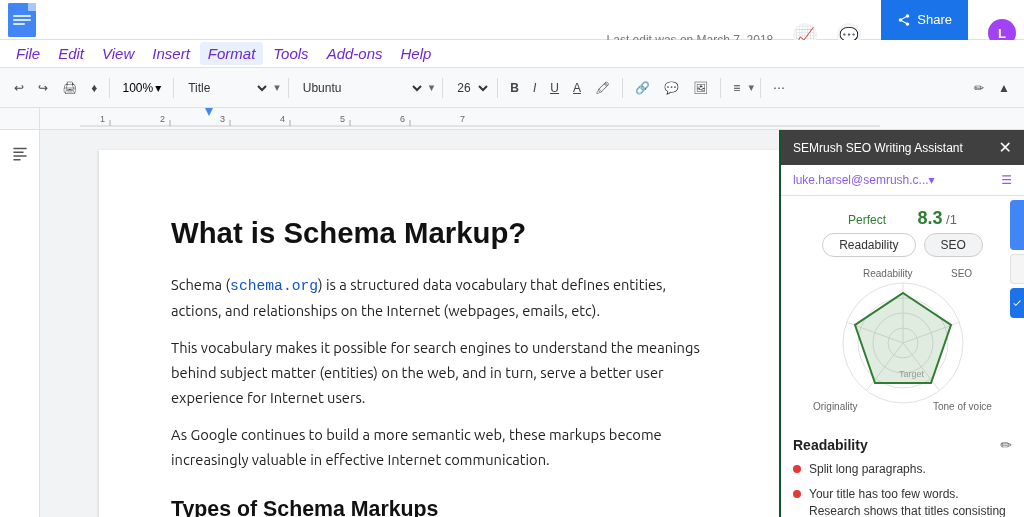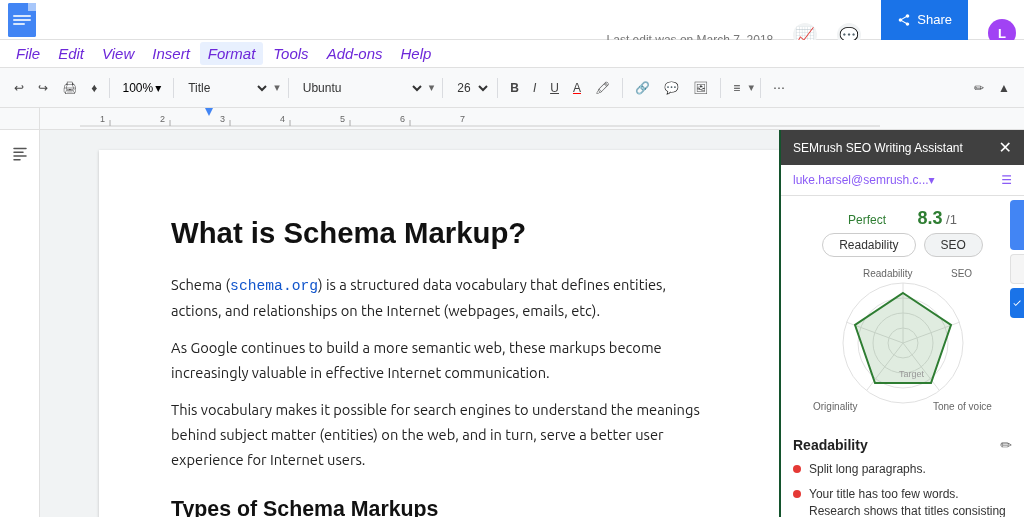--- a/index.html
+++ b/index.html
@@ -226,23 +226,23 @@
   </div>
 
   <div class="doc-area">
     <div class="doc-page">
       <h1 class="doc-h1">What is Schema Markup?</h1>
 
       <p class="doc-p">
         Schema (<a class="doc-link">schema.org</a>) is a structured data vocabulary that defines entities, actions, and relationships on the Internet (webpages, emails, etc).
       </p>
 
+      <p class="doc-p">This vocabulary makes it possible for search engines to understand the meanings behind subject matter (entities) on the web, and in turn, serve a better user experience for Internet users.</p>
+
       <p class="doc-p">As Google continues to build a more semantic web, these markups become increasingly valuable in effective Internet communication.</p>
-
-      <p class="doc-p">This vocabulary makes it possible for search engines to understand the meanings behind subject matter (entities) on the web, and in turn, serve a better user experience for Internet users.</p>
 
       <h2 class="doc-h2">Types of Schema Markups</h2>
 
     </div>
   </div>
 
   <div class="right-panel">
     <div class="right-panel-header">
       <span style="font-size:12px;">SEMrush SEO Writing Assistant</span>
       <button class="right-panel-close">✕</button>

